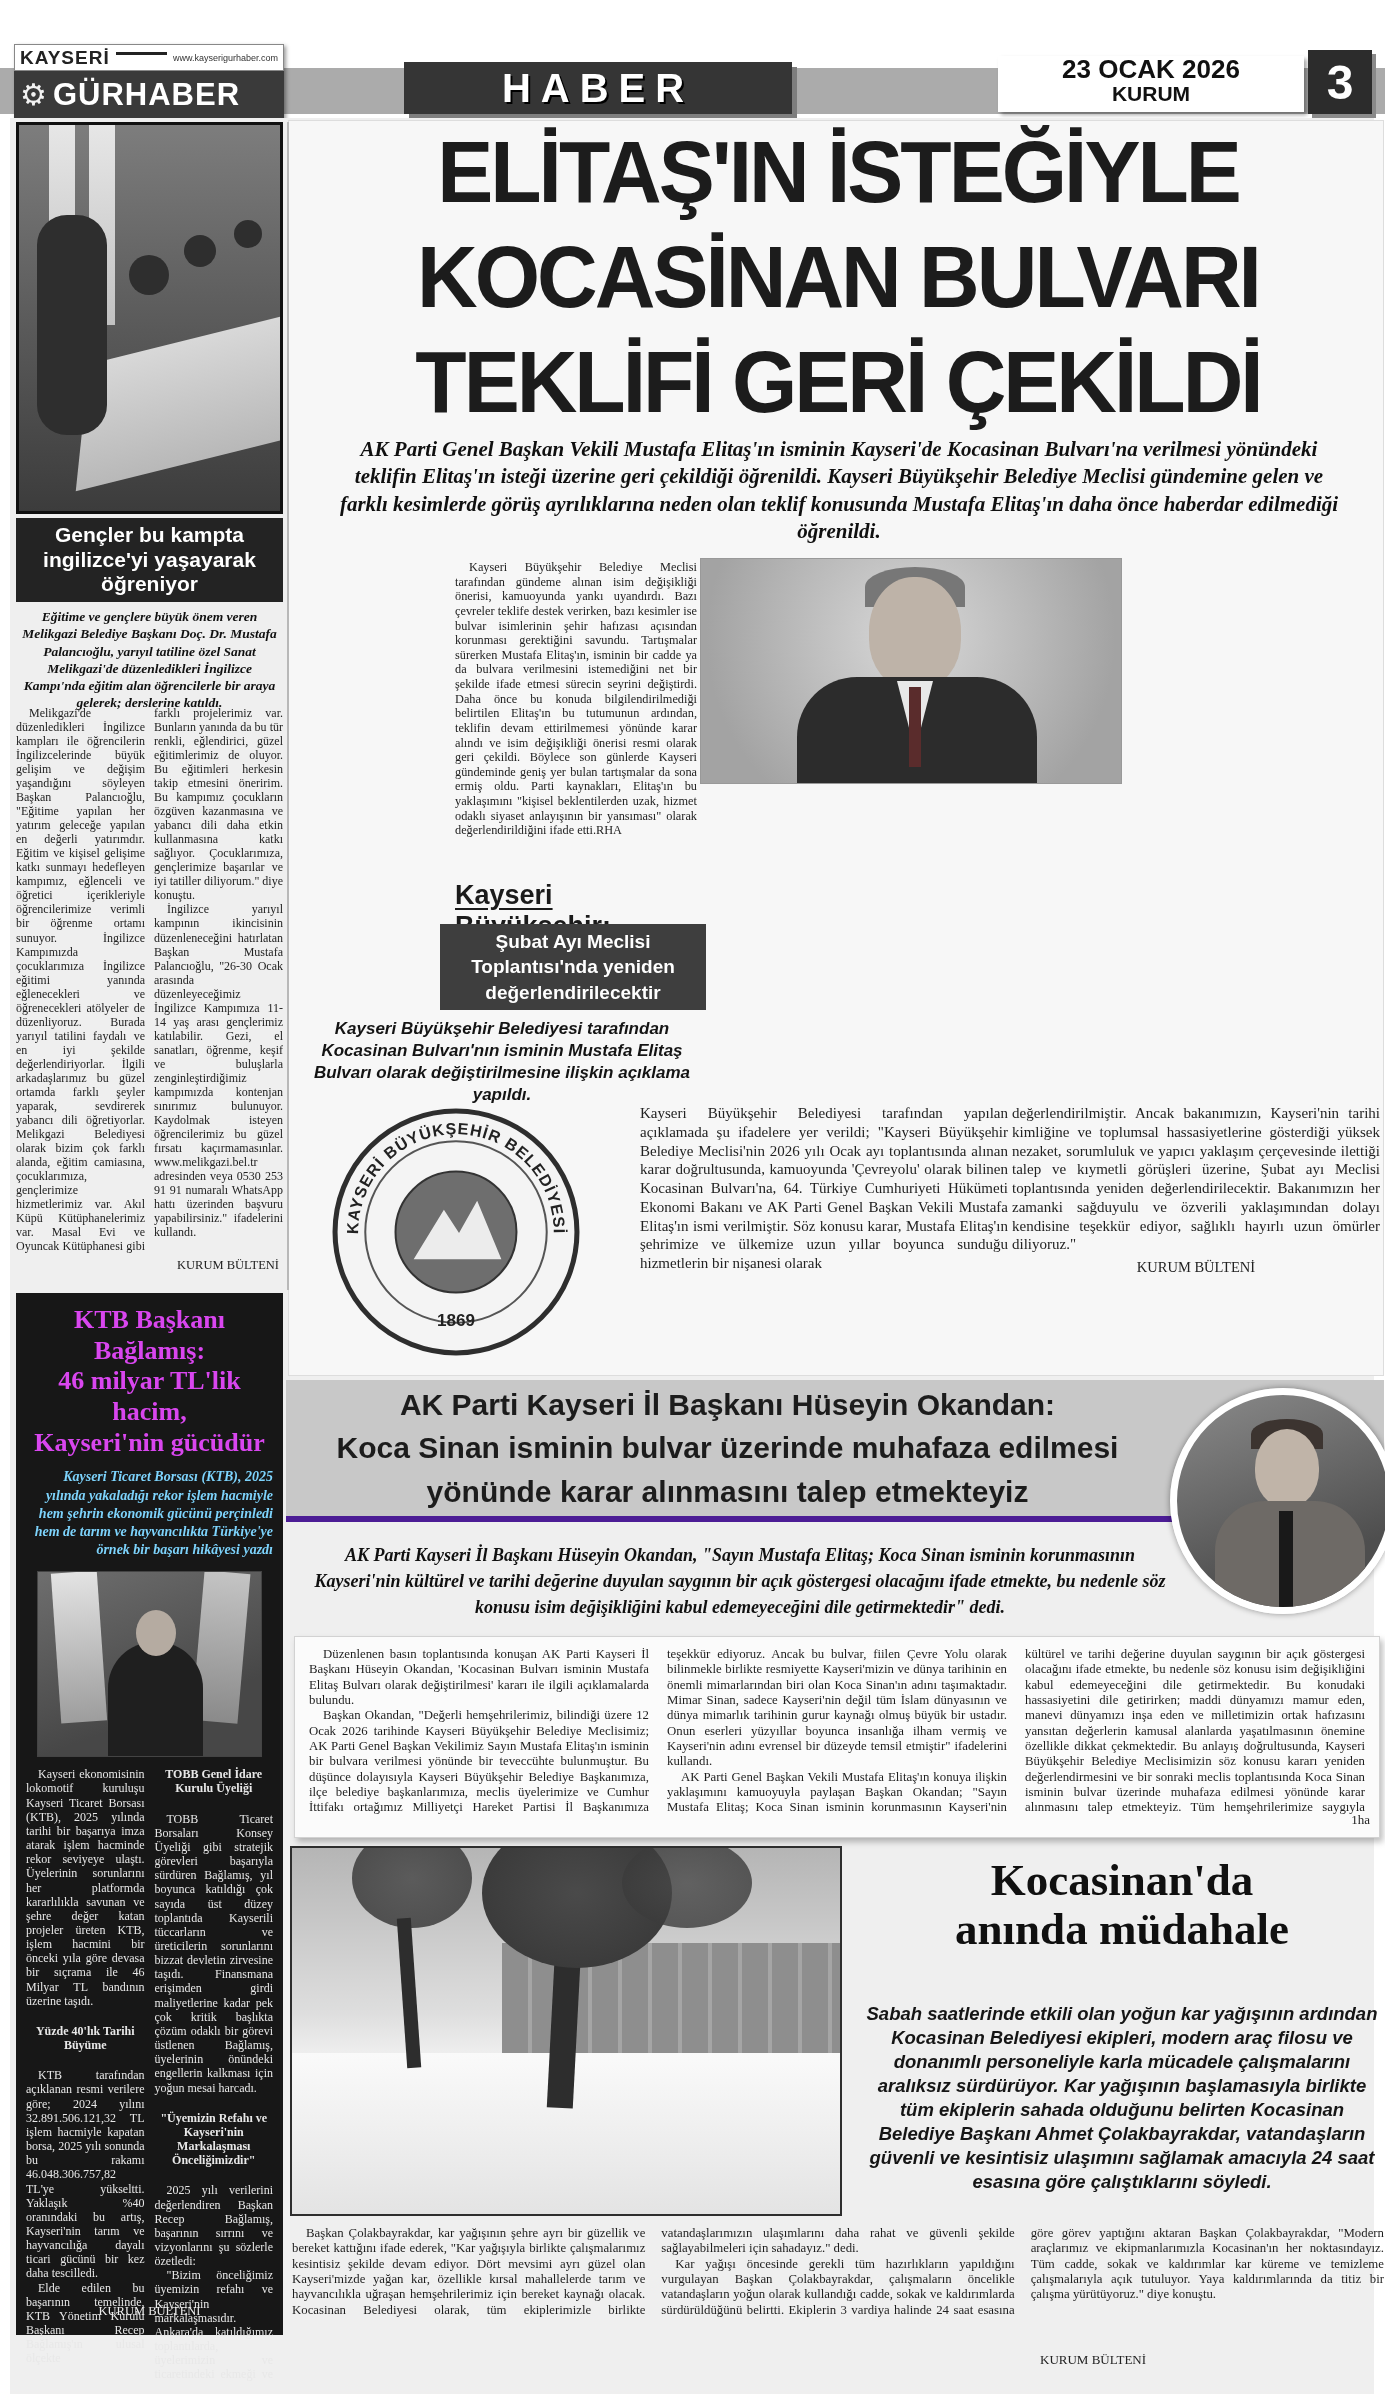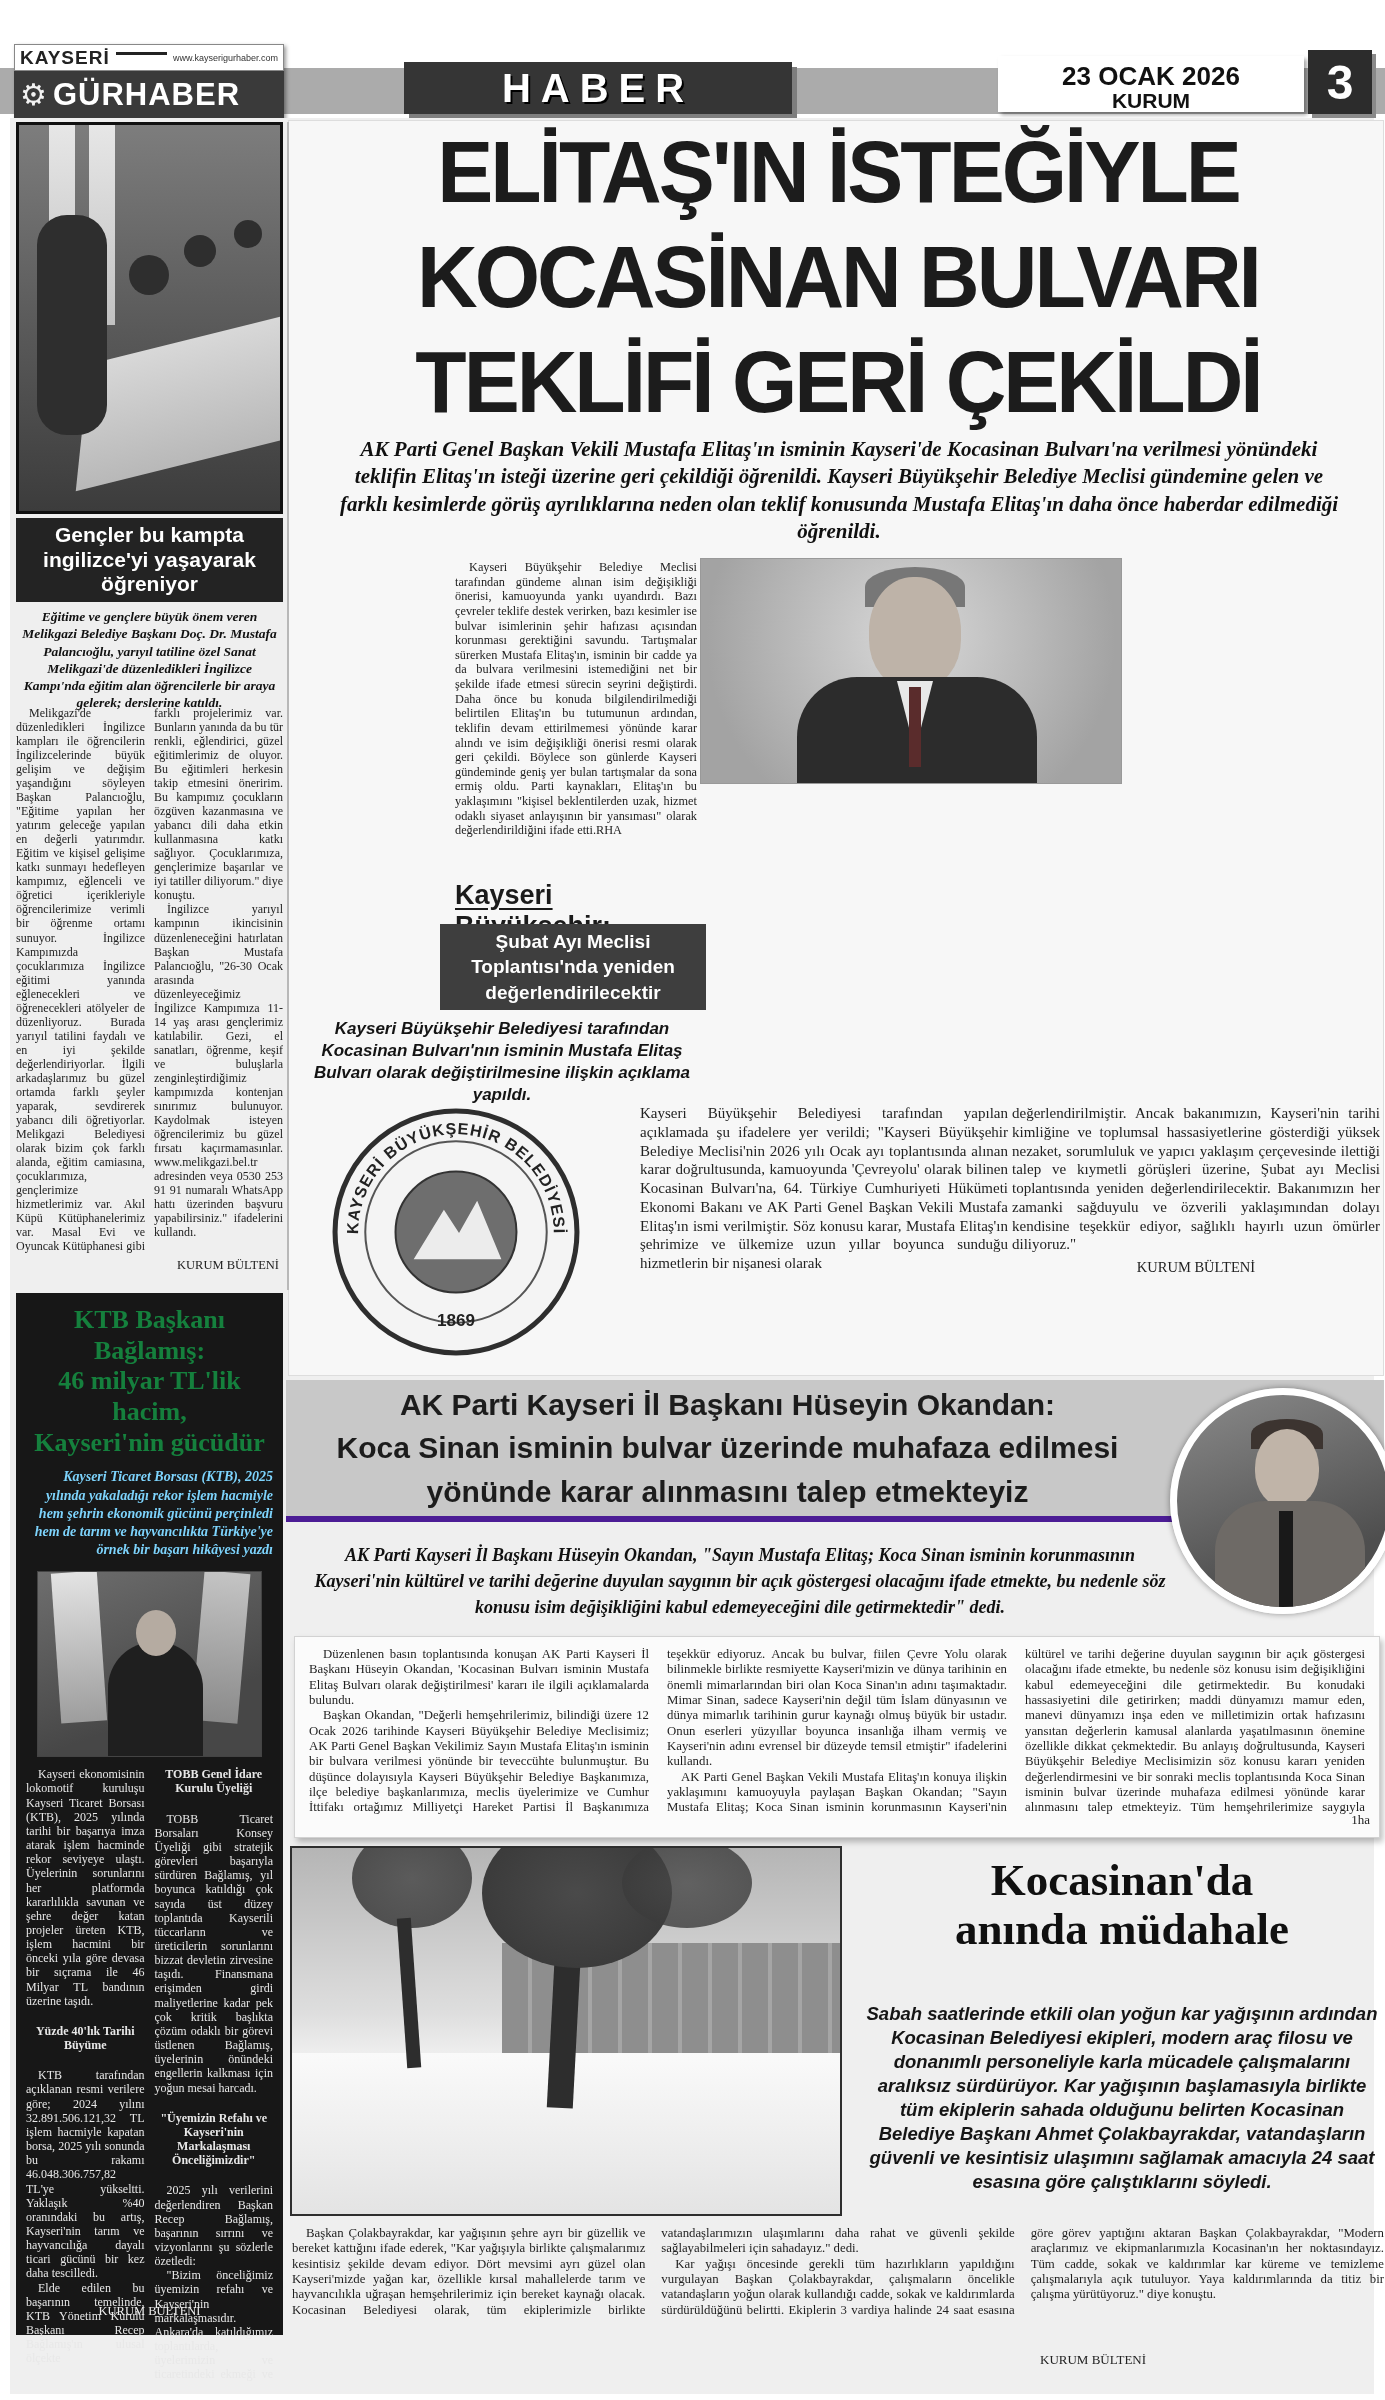--- a/index.html
+++ b/index.html
@@ -15,21 +15,21 @@
   .logo-kayseri{font-weight:bold;font-size:19px;letter-spacing:1px;color:#222}
   .logo-rule{flex:1;height:3px;background:#222;margin-top:-8px}
   .logo-url{font-size:9px;color:#333;white-space:nowrap}
   .logo-bottom{display:flex;align-items:center;height:47px;background:#3a3a3a;padding:0 6px;gap:6px}
   .gear{color:#f2f2f2;font-size:30px;line-height:1}
   .logo-main{color:#fff;font-weight:bold;font-size:31px;letter-spacing:1px}
   .haber-box{left:404px;top:62px;width:388px;height:52px;background:#353535;
              box-shadow:5px 5px 0 #7e7e7e;display:flex;align-items:center;justify-content:center}
   .haber-txt{color:#fff;font-weight:bold;font-size:40px;letter-spacing:10px;text-shadow:2px 2px 0 #000}
   .date-box{left:998px;top:56px;width:306px;height:56px;background:#fff;box-shadow:3px 3px 4px rgba(0,0,0,.35);
-            display:flex;flex-direction:column;align-items:center;justify-content:flex-end;line-height:1.05}
+            display:flex;flex-direction:column;align-items:center;justify-content:flex-start;line-height:1.05}
   .date-l1{font-weight:bold;font-size:26px;color:#111}
   .date-l2{font-weight:bold;font-size:21px;color:#111}
   .pageno-box{left:1308px;top:50px;width:64px;height:64px;background:#2c2c2c;box-shadow:4px 4px 0 #8a8a8a;
               display:flex;align-items:center;justify-content:center}
   .pageno{color:#fff;font-weight:bold;font-size:48px}
 
   
   .content-bg{left:10px;top:118px;width:1364px;height:2276px;background:#efefef}
   .vrule{left:287px;top:122px;width:2px;height:1168px;background:#b8b8b8}
   .main-card{left:288px;top:120px;width:1096px;height:1256px;background:#f7f7f7;border:1px solid #ddd}
@@ -45,21 +45,21 @@
               text-align:center;color:#fff;font-weight:bold;font-size:21px;line-height:1.18;padding:4px}
   .camp-stand{left:16px;top:608px;width:267px;height:94px;font-family:"Liberation Serif",serif;font-weight:bold;font-style:italic;
               font-size:13.5px;line-height:1.28;text-align:center;color:#111}
   .camp-body{left:16px;top:706px;width:267px;height:548px;column-count:2;column-gap:9px;overflow:hidden;
              font-family:"Liberation Serif",serif;font-size:12px;line-height:1.17;text-align:justify;color:#222}
   .camp-body p{text-indent:13px;margin:0}
   .camp-byline{left:16px;top:1258px;width:267px;text-align:right;font-family:"Liberation Serif",serif;font-size:12.5px;color:#222;padding-right:4px}
 
   
   .ktb{left:16px;top:1293px;width:267px;height:1042px;background:#171717;color:#eee;padding:12px 10px}
-  .ktb-title{text-align:center;color:#15803d;font-family:"Liberation Serif",serif;font-weight:bold;font-size:26px;line-height:1.18}
+  .ktb-title{text-align:center;color:#d946ef;font-family:"Liberation Serif",serif;font-weight:bold;font-size:26px;line-height:1.18}
   .ktb-stand{margin-top:10px;text-align:right;font-family:"Liberation Serif",serif;font-weight:bold;font-style:italic;
              font-size:14px;line-height:1.3;color:#7dd3fc}
   .ktb-photo{margin:12px auto 10px auto;width:225px;height:186px;position:relative;overflow:hidden;border:1px solid #444;
              background:linear-gradient(160deg,#6e6e6e,#474747 70%)}
   .ktb-flag{position:absolute;top:0;width:46px;height:150px;background:linear-gradient(#e3e3e3,#9d9d9d)}
   .ktb-man{position:absolute;left:70px;top:70px;width:95px;height:130px;background:#1f1f1f;border-radius:46px 46px 0 0}
   .ktb-head{position:absolute;left:98px;top:38px;width:40px;height:46px;background:#b5aba1;border-radius:50%}
   .ktb-body{height:620px;column-count:2;column-gap:10px;overflow:hidden;font-family:"Liberation Serif",serif;
             font-size:12px;line-height:1.18;text-align:justify;color:#e8e8e8}
   .ktb-body p{text-indent:12px;margin:0}

